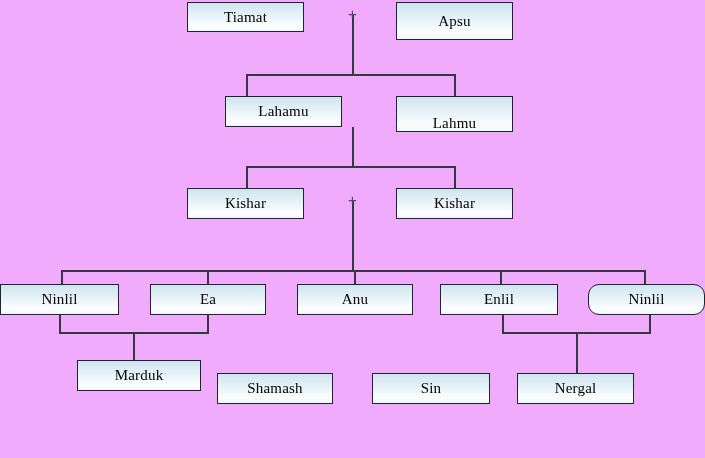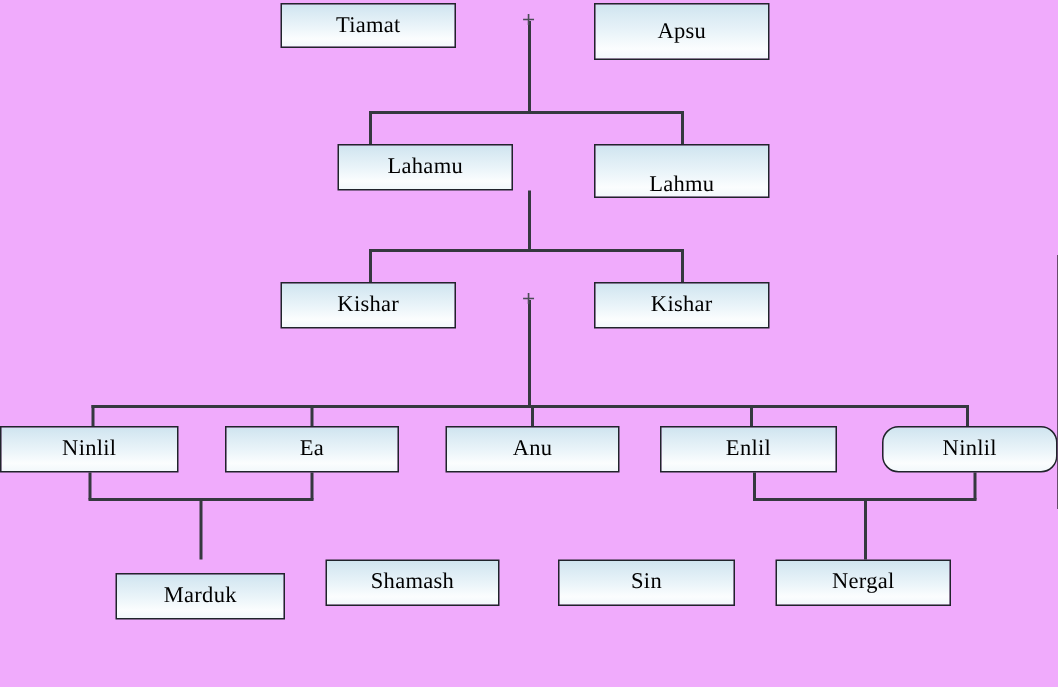--- a/index.html
+++ b/index.html
@@ -114,21 +114,21 @@
     </div>
     <div class="node" style="left: 297px; top: 284px; width: 116px; height: 31px;">
       <span>Anu</span>
     </div>
     <div class="node" style="left: 440px; top: 284px; width: 118px; height: 31px;">
       <span>Enlil</span>
     </div>
     <div class="node" style="left: 588px; top: 284px; width: 117px; height: 31px; border-radius: 11px;">
       <span>Ninlil</span>
     </div>
-    <div class="node" style="left: 77px; top: 382px; width: 113px; height: 31px;">
+    <div class="node" style="left: 77px; top: 360px; width: 124px; height: 31px;">
       <span>Marduk</span>
     </div>
     <div class="node" style="left: 217px; top: 373px; width: 116px; height: 31px;">
       <span>Shamash</span>
     </div>
     <div class="node" style="left: 372px; top: 373px; width: 118px; height: 31px;">
       <span>Sin</span>
     </div>
     <div class="node" style="left: 517px; top: 373px; width: 117px; height: 31px;">
       <span>Nergal</span>

